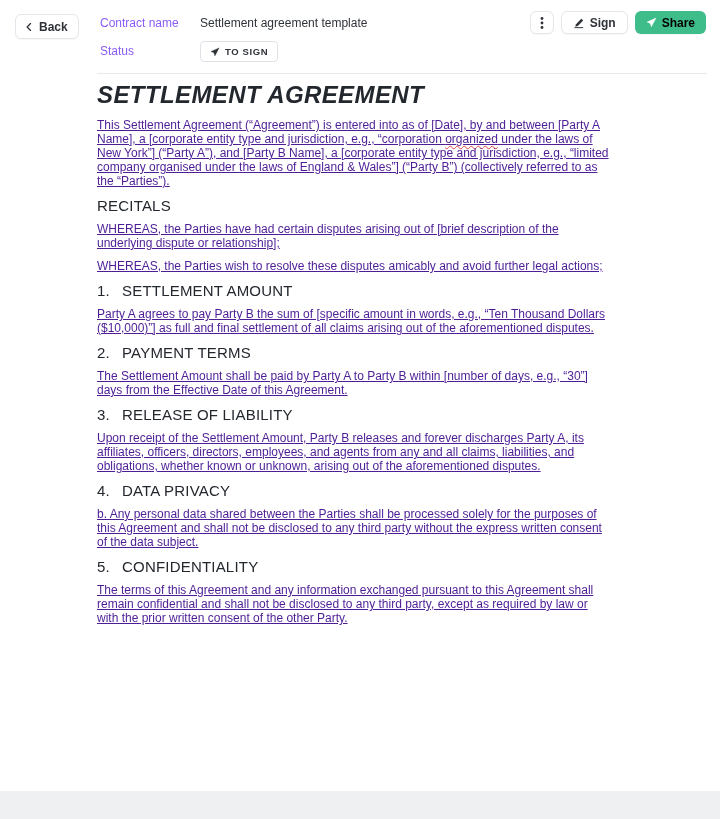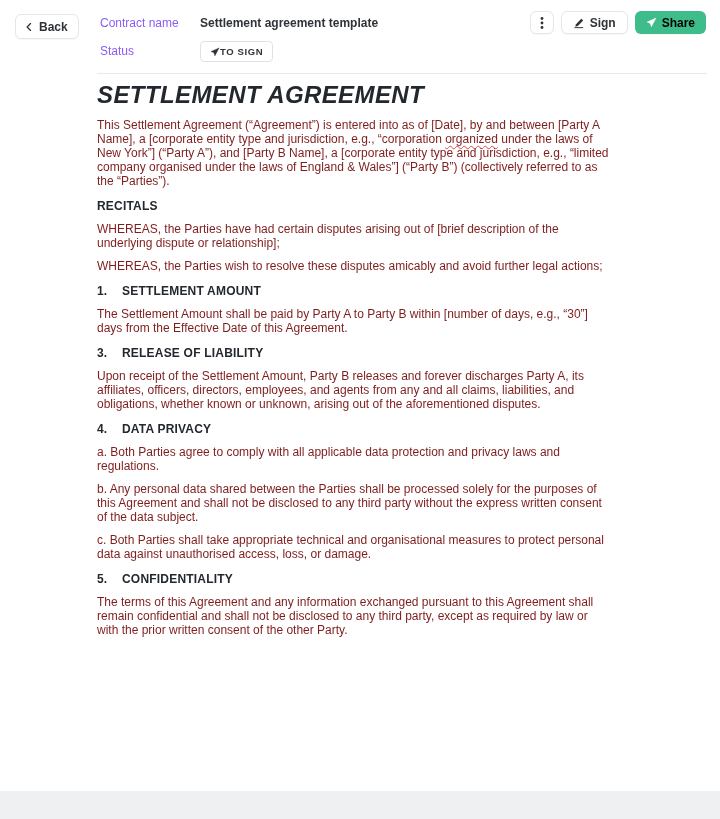--- a/index.html
+++ b/index.html
@@ -7,38 +7,38 @@
     font-family:"Liberation Sans","DejaVu Sans",sans-serif; }
   .app { position:relative; width:720px; height:819px; background:#fff; overflow:hidden; }
 
   
   .topbar { position:absolute; top:0; left:0; width:720px; height:73px; background:#fff; z-index:5; }
   .btn { display:inline-flex; align-items:center; gap:5px; background:#fff;
     border:1px solid #e3e6ea; border-radius:6px; font-size:12px; font-weight:700;
     color:#2f3338; cursor:pointer; box-shadow:0 1px 1px rgba(30,35,40,0.03); }
   .back-btn { position:absolute; left:15px; top:14px; height:25px; padding:0 10px 0 8px;text-align:right; }
   .meta-label { position:absolute; left:100px; font-size:12px; color:#8b5cf6; }
-  .meta-value { position:absolute; left:200px; font-size:12px; color:#2f3338; font-weight:700; }
+  .meta-value { position:absolute; left:200px; font-size:12px; color:#2f3338; font-weight:400; }
   .lbl-row1 { top:16px; } .lbl-row2 { top:44px; }
   .badge { position:absolute; left:200px; top:41px; height:21px; display:inline-flex;
-    align-items:center; padding:0 9px; background:#fff; border:1px solid #dfe3e8;
+    align-items:center; gap:5px; padding:0 9px; background:#fff; border:1px solid #dfe3e8;
     border-radius:4px; font-size:9.5px; font-weight:700; letter-spacing:0.6px; color:#2f3338; }
   .actions { position:absolute; right:14px; top:11px; display:flex; gap:7px; align-items:flex-end; }
   .kebab-btn { width:24px; height:23px; justify-content:center; padding:0; }
   .sign-btn { height:23px; padding:0 11px; }
   .share-btn { height:23px; padding:0 11px; border:none; color:#000000; }
   .icon { display:inline-flex; align-items:center; justify-content:center; }
   .separator { position:absolute; top:73px; left:97px; width:610px; height:1px; background:#e7e9ec; }
 
   
   .doc { position:absolute; top:82px; left:97px; width:514px; color:#3e4450; }
   .doc-title { font-size:24px; line-height:26px; font-weight:700; letter-spacing:0.4px;
     color:#23272e; margin:0 0 10px 0;font-style:italic; }
-  .doc-paragraph { font-size:12px; line-height:14px; margin:7px 0 9px 0; color:#7f1d1d; }
-  .section-heading { font-size:12px; line-height:18px; font-weight:700; color:#23272e;
+  .doc-paragraph { font-size:12px; line-height:14px; margin:7px 0 9px 0; color:#4c1d95;text-decoration:underline; }
+  .section-heading { font-size:15px; line-height:18px; font-weight:400; color:#23272e;
     margin:6px 0 7px 0; letter-spacing:0.2px; }
   .heading-number { display:inline-block; min-width:25px; }
   .misspell { text-decoration:underline; text-decoration-style:wavy; text-decoration-color:#e5484d;
     text-decoration-thickness:1px; text-underline-offset:2px; }
 
   
   .bottom-fade { position:absolute; left:0; top:716px; width:720px; height:75px; z-index:4;
     background:linear-gradient(to bottom, rgba(255,255,255,0) 0%, rgba(255,255,255,0.55) 35%,
       rgba(255,255,255,0.92) 70%, #ffffff 100%); pointer-events:none; }
   .bottom-bar { position:absolute; left:0; top:791px; width:720px; height:28px;
@@ -111,27 +111,27 @@
     <p class="doc-paragraph"><span>This Settlement Agreement (“Agreement”) is entered into as of [Date], by and between [Party A Name], a [corporate entity type and jurisdiction, e.g., “corporation </span><span class="misspell">organized</span><span> under the laws of New York”] (“Party A”), and [Party B Name], a [corporate entity type and jurisdiction, e.g., “limited company organised under the laws of England &amp; Wales”] (“Party B”) (collectively referred to as the “Parties”).</span></p>
 
     <h2 class="section-heading">RECITALS</h2>
     <div>
         <p class="doc-paragraph">WHEREAS, the Parties have had certain disputes arising out of [brief description of the underlying dispute or relationship];</p>
         <p class="doc-paragraph">WHEREAS, the Parties wish to resolve these disputes amicably and avoid further legal actions;</p>
       </div>
 
     <div>
         <h2 class="section-heading"><span class="heading-number">1.</span><span class="heading-text">SETTLEMENT AMOUNT</span></h2>
+        <p class="doc-paragraph">Party A agrees to pay Party B the sum of [specific amount in words, e.g., “Ten Thousand Dollars ($10,000)”] as full and final settlement of all claims arising out of the aforementioned disputes.</p>
+        <h2 class="section-heading"><span class="heading-number">2.</span><span class="heading-text">PAYMENT TERMS</span></h2>
         <p class="doc-paragraph">The Settlement Amount shall be paid by Party A to Party B within [number of days, e.g., “30”] days from the Effective Date of this Agreement.</p>
         <h2 class="section-heading"><span class="heading-number">3.</span><span class="heading-text">RELEASE OF LIABILITY</span></h2>
         <p class="doc-paragraph">Upon receipt of the Settlement Amount, Party B releases and forever discharges Party A, its affiliates, officers, directors, employees, and agents from any and all claims, liabilities, and obligations, whether known or unknown, arising out of the aforementioned disputes.</p>
         <h2 class="section-heading"><span class="heading-number">4.</span><span class="heading-text">DATA PRIVACY</span></h2>
-        <p class="doc-paragraph">a. Both Parties agree to comply with all applicable data protection and privacy laws and regulations.</p>
         <p class="doc-paragraph">b. Any personal data shared between the Parties shall be processed solely for the purposes of this Agreement and shall not be disclosed to any third party without the express written consent of the data subject.</p>
-        <p class="doc-paragraph">c. Both Parties shall take appropriate technical and organisational measures to protect personal data against unauthorised access, loss, or damage.</p>
         <h2 class="section-heading"><span class="heading-number">5.</span><span class="heading-text">CONFIDENTIALITY</span></h2>
         <p class="doc-paragraph">The terms of this Agreement and any information exchanged pursuant to this Agreement shall remain confidential and shall not be disclosed to any third party, except as required by law or with the prior written consent of the other Party.</p>
       </div>
   </main>
 
   <div class="bottom-fade"></div>
   <div class="bottom-bar"></div>
 </div>
 
 </body></html>

